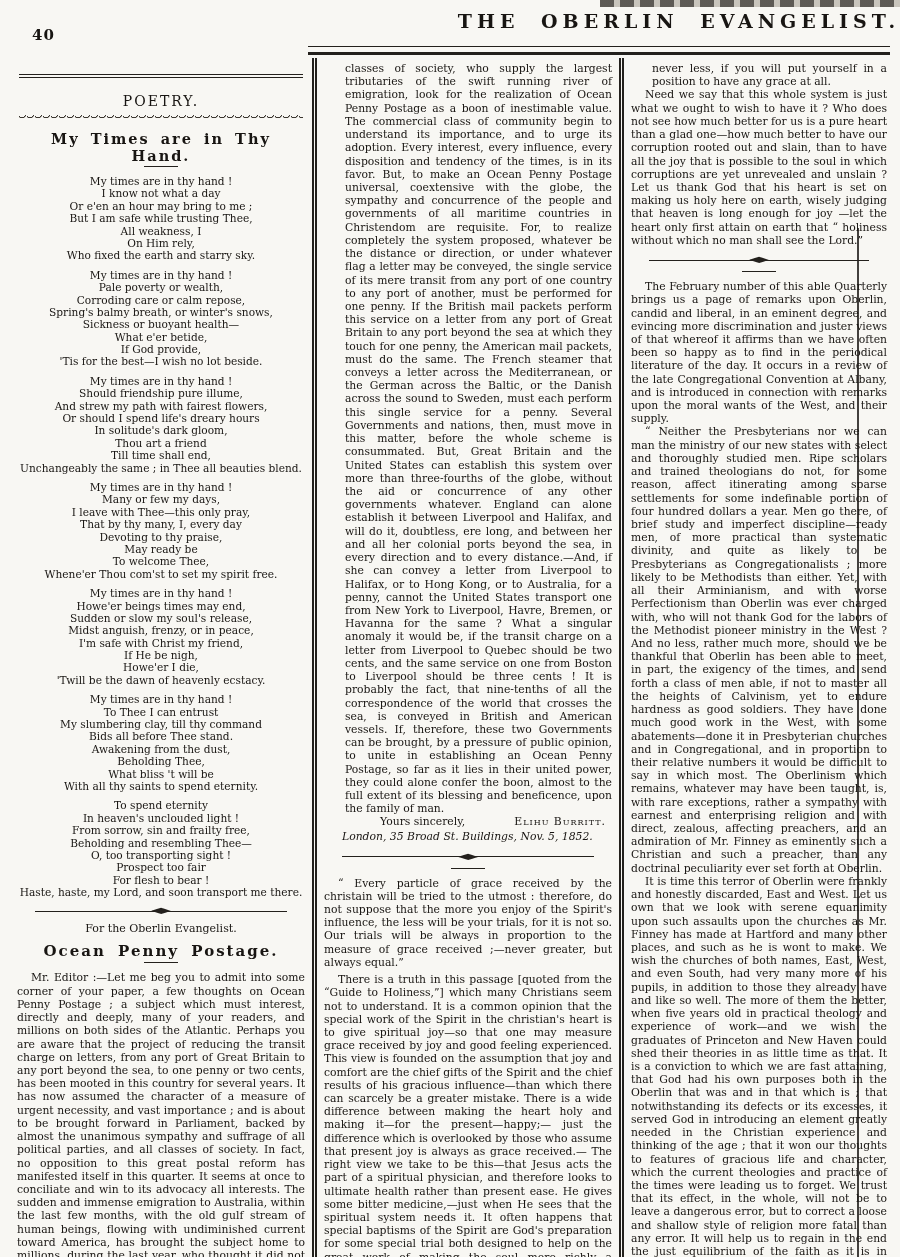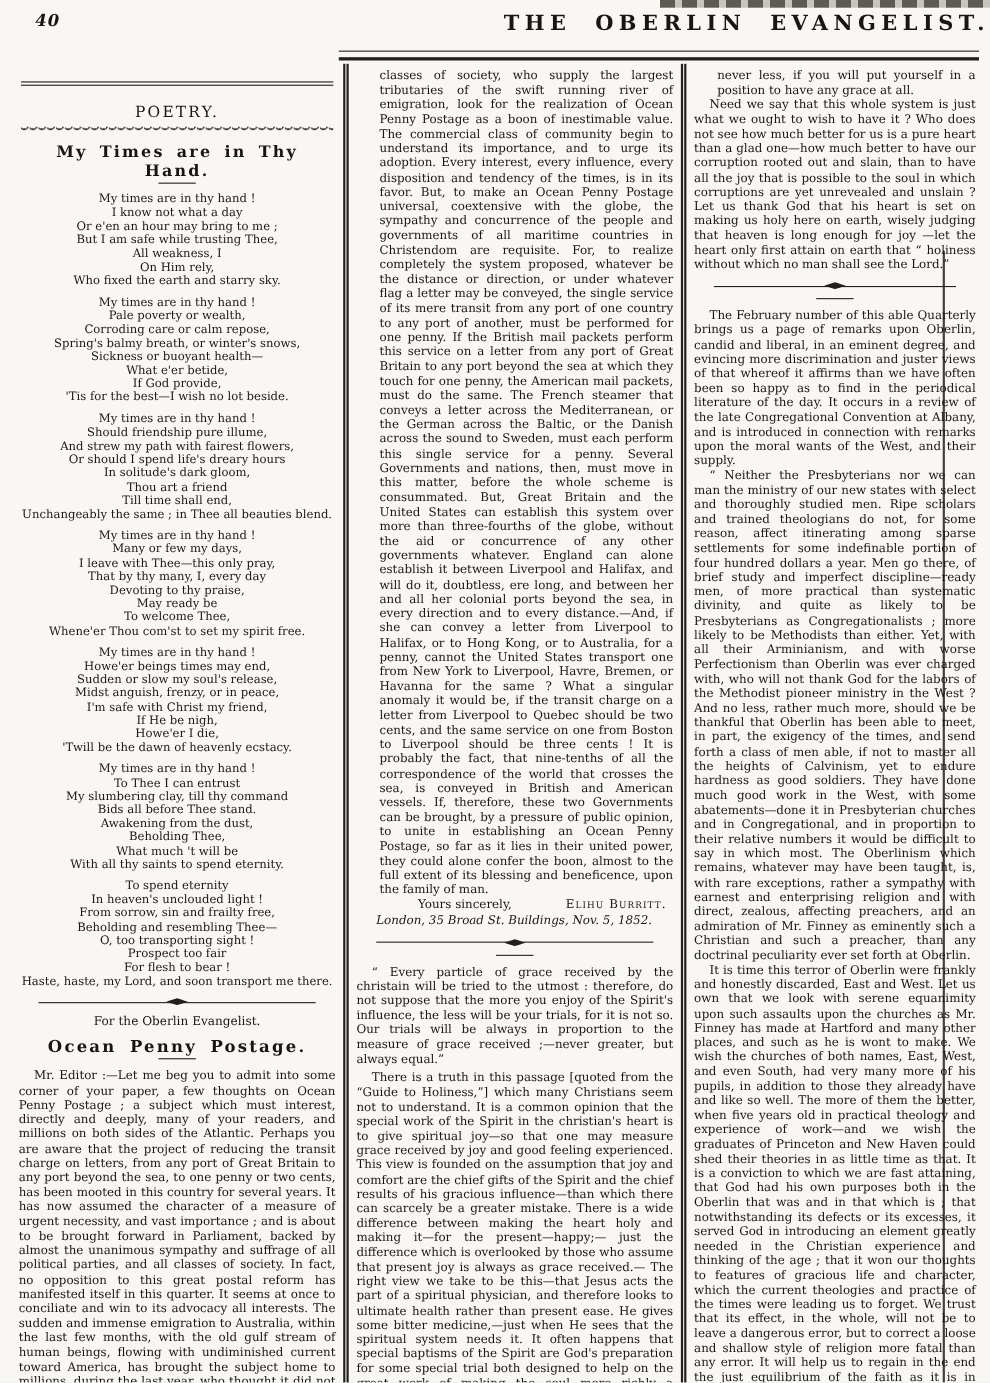--- a/index.html
+++ b/index.html
@@ -9,22 +9,22 @@
     font-family:"DejaVu Serif","Liberation Serif",serif;
     color:#181512;
   }
   .page{
     position:relative;width:900px;height:1257px;
     background:#f8f7f3;overflow:hidden;
   }
   
   .header{position:relative;height:58px;}
   .page-number{
-    position:absolute;left:32px;top:10px;
-    font-size:15px;font-weight:bold;letter-spacing:1px;font-style:italic;
+    position:absolute;left:32px;top:26px;
+    font-size:15px;font-weight:bold;letter-spacing:1px;
   }
   .masthead{
     position:absolute;left:0;right:0;top:10px;text-align:right;
     font-size:19px;font-weight:bold;letter-spacing:5px;word-spacing:10px;
   }
   .masthead-rule{
     position:absolute;left:308px;right:10px;top:46px;height:5px;
     border-top:1px solid #23201c;border-bottom:3px solid #23201c;
   }
   .scan-artifact{
@@ -175,21 +175,21 @@
             <span class="poem-line">Howe'er I die,</span>
             <span class="poem-line">'Twill be the dawn of heavenly ecstacy.</span>
           </p>
           <p class="stanza">
             <span class="poem-line">My times are in thy hand !</span>
             <span class="poem-line">To Thee I can entrust</span>
             <span class="poem-line">My slumbering clay, till thy command</span>
             <span class="poem-line">Bids all before Thee stand.</span>
             <span class="poem-line">Awakening from the dust,</span>
             <span class="poem-line">Beholding Thee,</span>
-            <span class="poem-line">What much 't will be</span>
+            <span class="poem-line">What bliss 't will be</span>
             <span class="poem-line">With all thy saints to spend eternity.</span>
           </p>
           <p class="stanza">
             <span class="poem-line">To spend eternity</span>
             <span class="poem-line">In heaven's unclouded light !</span>
             <span class="poem-line">From sorrow, sin and frailty free,</span>
             <span class="poem-line">Beholding and resembling Thee—</span>
             <span class="poem-line">O, too transporting sight !</span>
             <span class="poem-line">Prospect too fair</span>
             <span class="poem-line">For flesh to bear !</span>

